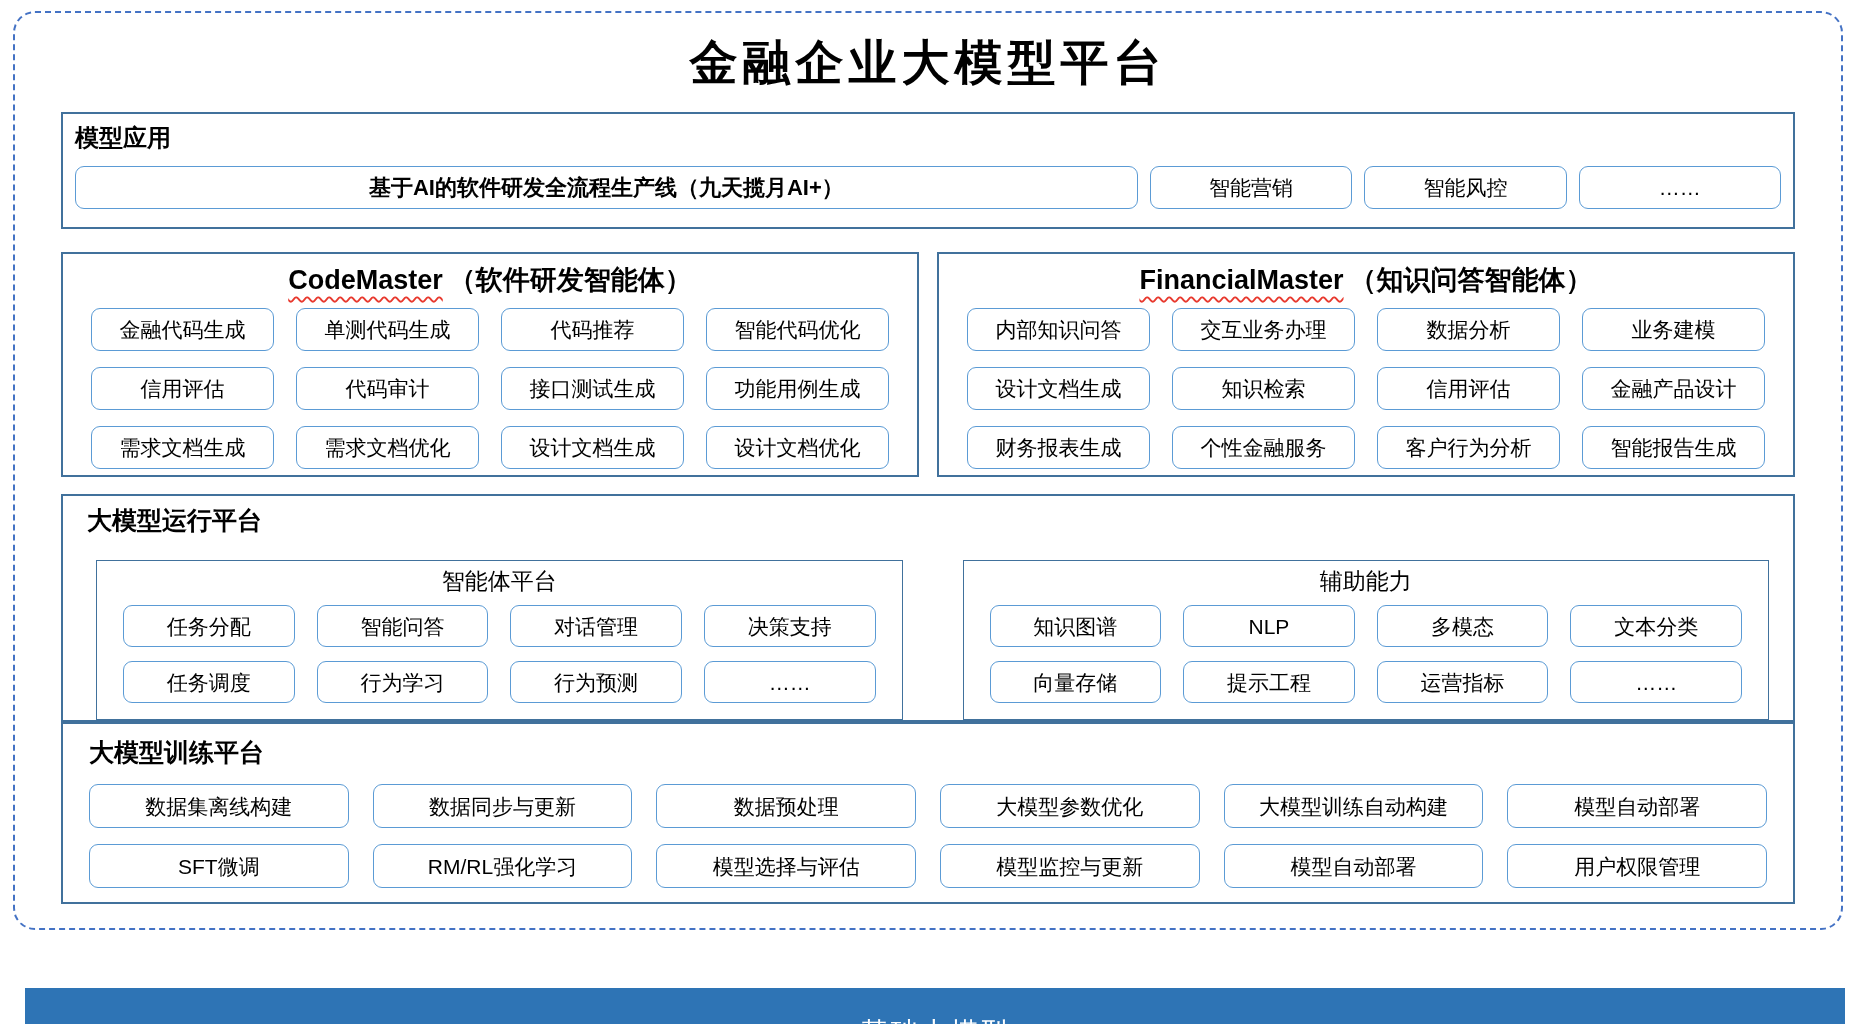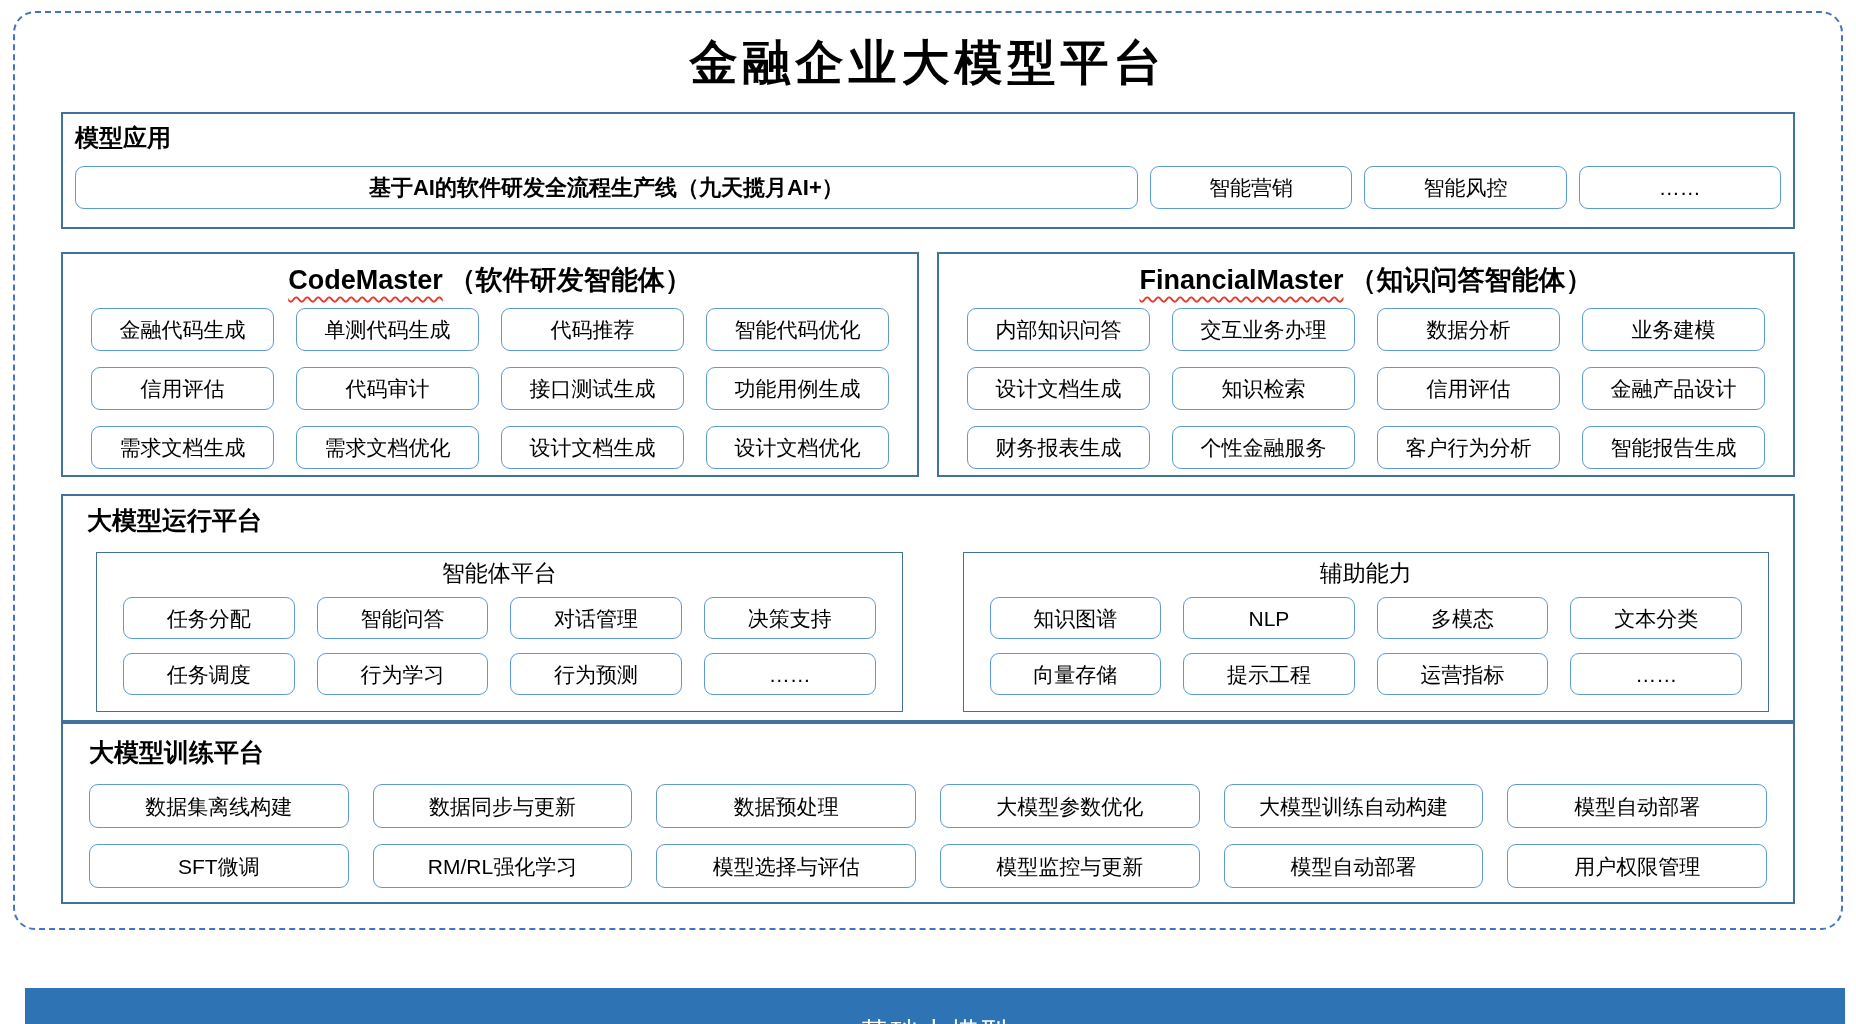--- a/index.html
+++ b/index.html
@@ -39,21 +39,21 @@
   .agent-title .en {
     text-decoration-line:underline; text-decoration-style:wavy;
     text-decoration-color:#E8392E; text-decoration-thickness:2px;
     text-underline-offset:7px;
   }
   .agent-title .zh { margin-left:6px; }
   .grid4 { display:grid; grid-template-columns:repeat(4,1fr); column-gap:22px; row-gap:16px; }
 
   
   .sec-run { height:228px; margin-top:17px; padding:8px 24px 0 24px; }
-  .sub-row { display:flex; gap:60px; margin-top:16px; height:160px;padding-left:9px; }
+  .sub-row { display:flex; gap:60px; margin-top:24px; height:160px;padding-left:9px; }
   .sub-box { flex:1; border:1.5px solid #41719C; padding:4px 18px 0 18px; }
   .sub-heading { text-align:center; font-size:23px; font-weight:400; line-height:32px; margin-bottom:8px; }
   .sub-grid { display:grid; grid-template-columns:repeat(4,1fr); column-gap:22px; row-gap:14px; padding:0 8px; }
   .sub-grid .item { height:42px; }
 
   
   .sec-train { height:182px; padding:10px 26px 0 26px; }
   .sec-train .sec-heading { font-size:25px; line-height:36px; margin-bottom:14px; }
   .grid6 { display:grid; grid-template-columns:repeat(6,1fr); column-gap:24px; row-gap:16px; }
   .grid6 .item { height:44px; }

